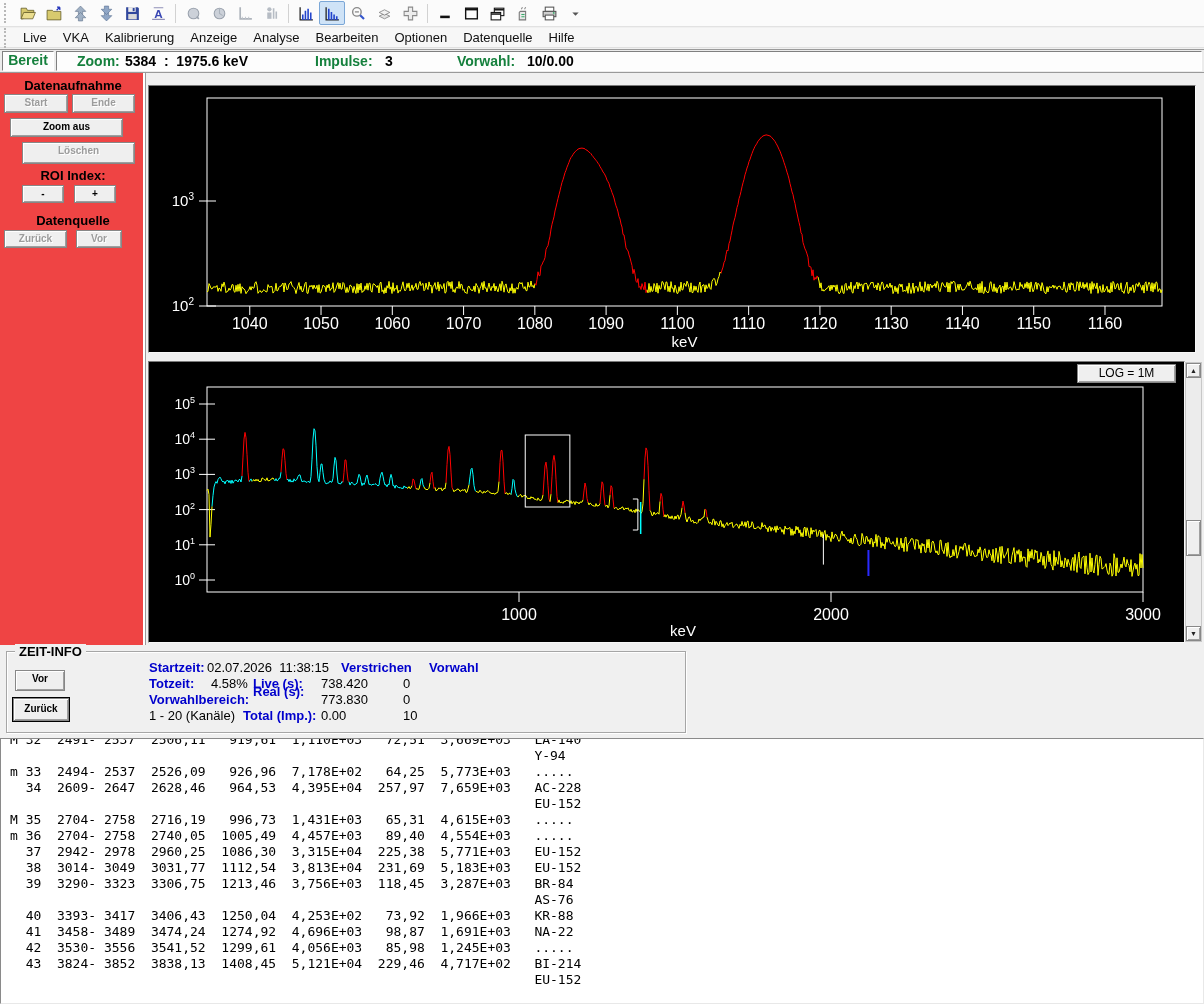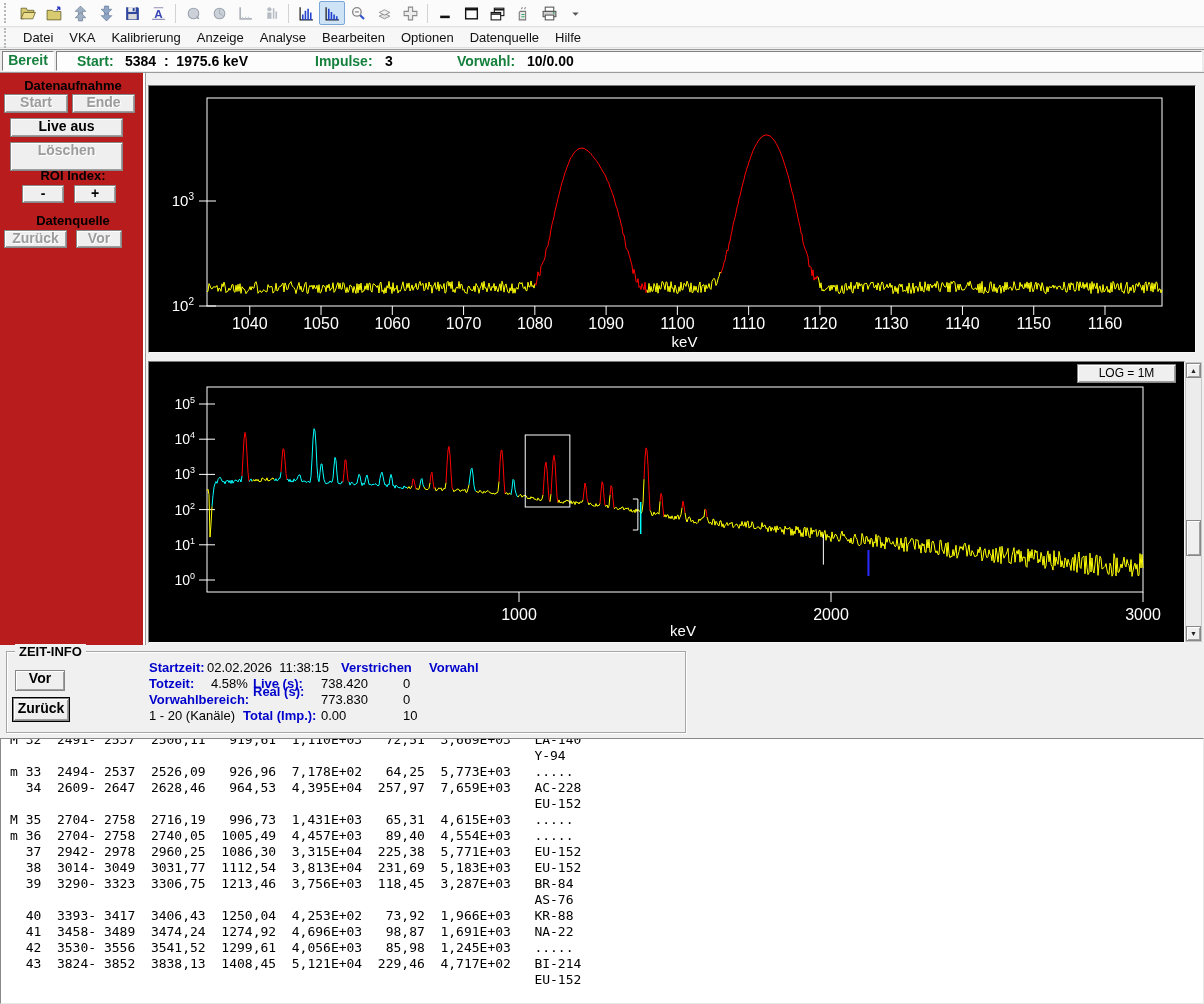--- a/index.html
+++ b/index.html
@@ -22,26 +22,26 @@
              border-top:1px solid #9a9a9a;border-bottom:1px solid #9a9a9a;box-sizing:border-box;}
   .scell{position:absolute;top:1px;height:20px;background:#fdfdfd;
          border:1px solid;border-color:#808080 #ffffff #ffffff #808080;box-sizing:border-box;}
   #cell-ready{left:2px;width:52px;text-align:center;}
   #cell-info{left:56px;width:1146px;}
   .blue{color:#15803d;font-weight:bold;font-size:14px;}
   .bval{color:#000;font-weight:bold;font-size:14px;}
   .spos{position:absolute;top:1px;white-space:pre;}
   
   #main{position:absolute;left:0;top:73px;width:1204px;height:572px;display:flex;}
-  #sidebar{width:146px;position:relative;background:#b91c1c;
+  #sidebar{width:146px;position:relative;background:#ef4444;
            border-right:1px solid #9a9a9a;box-shadow:inset -2px 0 0 #ffffff;box-sizing:border-box;}
   .sb-head{position:absolute;left:0;width:146px;text-align:center;font-weight:bold;font-size:13px;color:#000;}
   .btn{position:absolute;background:#efefef;border:1px solid #878787;box-sizing:border-box;
        box-shadow:inset 1px 1px 0 #ffffff,inset -1px -1px 0 #9f9f9f;
-       font-weight:bold;font-size:14px;text-align:center;color:#000;line-height:15px;}
+       font-weight:bold;font-size:10px;text-align:center;color:#000;line-height:15px;}
   .btn.dis{color:#9c9c9c;text-shadow:1px 1px 0 #fff;}
   #charts-panel{position:relative;width:1058px;background:#f0f0f0;}
   .chartbox{position:absolute;background:#000;border:1px solid;border-color:#7a7a7a #f8f8f8 #f8f8f8 #7a7a7a;box-sizing:border-box;}
   #top-chart{left:2px;top:12px;width:1048px;height:268px;}
   #bottom-chart{left:2px;top:288px;width:1037px;height:282px;}
   #log-btn{position:absolute;left:931px;top:291px;width:99px;height:19px;background:#efefef;
            border:1px solid #858585;box-shadow:inset 1px 1px 0 #fff,inset -1px -1px 0 #a0a0a0;
            font-size:12px;text-align:center;line-height:17px;color:#000;box-sizing:border-box;}
   
   #vscroll{position:absolute;left:1039px;top:289px;width:17px;height:280px;background:#ececec;border:1px solid #c8c8c8;box-sizing:border-box;}
@@ -206,51 +206,51 @@
         <svg viewBox="0 0 16 16">
           <path d="M5 7l3 3 3-3z" fill="#555"></path>
         </svg>
       </div>
     </span>
 </div>
 
 <div id="menubar">
   <div class="gripper"></div>
   <span id="menu-items" style="display: flex;">
-      <span class="menu-item">Datei</span>
+      <span class="menu-item">Live</span>
       <span class="menu-item">VKA</span>
       <span class="menu-item">Kalibrierung</span>
       <span class="menu-item">Anzeige</span>
       <span class="menu-item">Analyse</span>
       <span class="menu-item">Bearbeiten</span>
       <span class="menu-item">Optionen</span>
       <span class="menu-item">Datenquelle</span>
       <span class="menu-item">Hilfe</span>
     </span>
 </div>
 
 <div id="statusbar">
   <div class="scell blue" id="cell-ready">Bereit</div>
   <div class="scell" id="cell-info">
-    <span class="spos blue" style="left:20px">Start:</span>
+    <span class="spos blue" style="left:20px">Zoom:</span>
     <span class="spos bval" style="left:68px">5384  :  1975.6 keV</span>
     <span class="spos blue" style="left:258px">Impulse:</span>
     <span class="spos bval" style="left:328px">3</span>
     <span class="spos blue" style="left:400px">Vorwahl:</span>
     <span class="spos bval" style="left:470px">10/0.00</span>
   </div>
 </div>
 
 <div id="main">
   <div id="sidebar">
     <div class="sb-head" style="top:5px">Datenaufnahme</div>
     <div class="btn dis" style="left:4px;top:21px;width:64px;height:19px">Start</div>
     <div class="btn dis" style="left:72px;top:21px;width:63px;height:19px">Ende</div>
-    <div class="btn" style="left:10px;top:45px;width:113px;height:19px">Live aus</div>
-    <div class="btn dis" style="left:10px;top:69px;width:113px;height:29px">Löschen</div>
+    <div class="btn" style="left:10px;top:45px;width:113px;height:19px">Zoom aus</div>
+    <div class="btn dis" style="left:22px;top:69px;width:113px;height:22px">Löschen</div>
     <div class="sb-head" style="top:95px">ROI Index:</div>
     <div class="btn" style="left:22px;top:112px;width:42px;height:18px">-</div>
     <div class="btn" style="left:74px;top:112px;width:42px;height:18px">+</div>
     <div class="sb-head" style="top:140px">Datenquelle</div>
     <div class="btn dis" style="left:4px;top:157px;width:63px;height:18px">Zurück</div>
     <div class="btn dis" style="left:76px;top:157px;width:46px;height:18px">Vor</div>
   </div>
 
   <div id="charts-panel">
     <div class="chartbox" id="top-chart">
@@ -375,21 +375,21 @@
   </div>
 </div>
 
 <div id="zeit-strip">
   <div id="zeit-box">
     <div id="zeit-legend">ZEIT-INFO</div>
     <div class="btn" style="left:8px;top:18px;width:50px;height:21px">Vor</div>
     <div class="btn btn-default" style="left:6px;top:46px;width:56px;height:23px;line-height:19px">Zurück</div>
 
     <span class="zl" style="left:142px;top:8px">Startzeit:</span>
-    <span class="zv" style="left:200px;top:8px">02.02.2026  11:38:15</span>
+    <span class="zv" style="left:200px;top:8px">02.07.2026  11:38:15</span>
     <span class="zl" style="left:334px;top:8px">Verstrichen</span>
     <span class="zl" style="left:422px;top:8px">Vorwahl</span>
 
     <span class="zl" style="left:142px;top:24px">Totzeit:</span>
     <span class="zv" style="left:204px;top:24px">4.58%</span>
     <span class="zl zr" style="left:246px;top:24px;width:80px">Live (s):</span>
     <span class="zv zr" style="left:314px;top:24px;width:80px">738.420</span>
     <span class="zv zr" style="left:396px;top:24px;width:60px">0</span>
 
     <span class="zl" style="left:142px;top:40px">Vorwahlbereich:</span>

